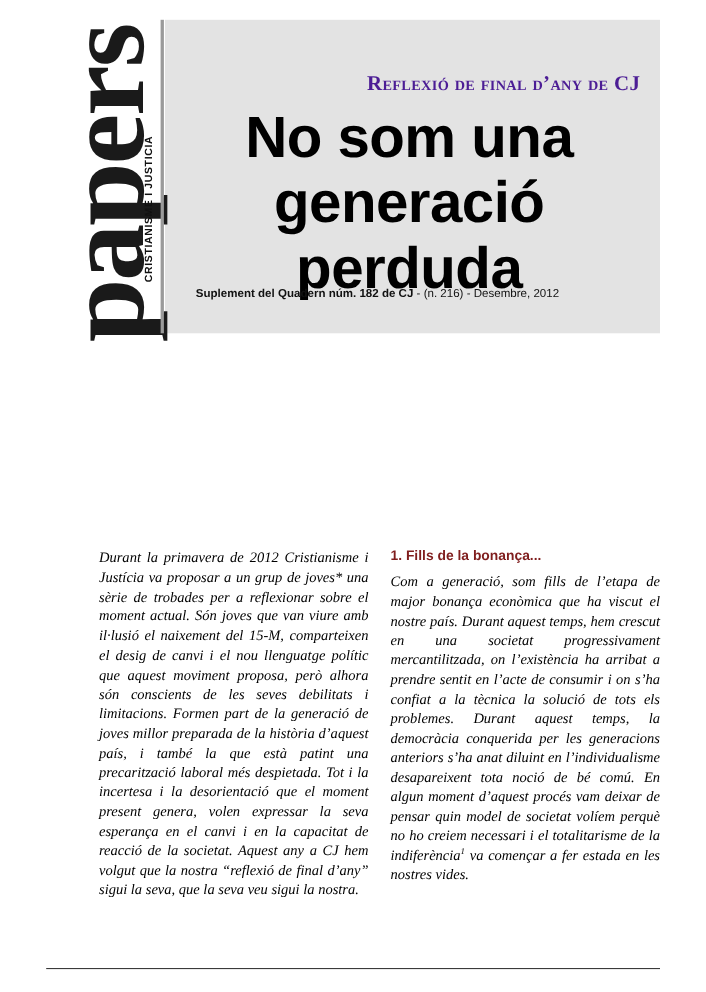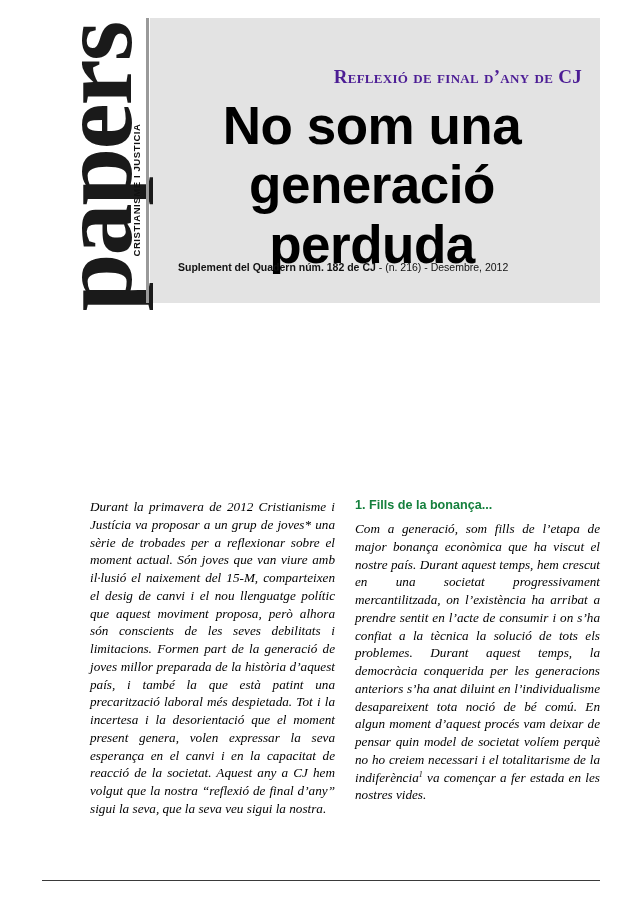--- a/index.html
+++ b/index.html
@@ -149,21 +149,21 @@
     line-height: 1.345;
     text-align: justify;
     text-justify: inter-word;
     hyphens: auto;
   }
   .sec-title {
     margin: 0 0 8px 0;
     font-family: "Liberation Sans", sans-serif;
     font-weight: bold;
     font-size: 12.6px;
-    color: #15803d;
+    color: #7f1d1d;
   }
   .col-right p {
     margin: 0;
     font-size: 13.2px;
     line-height: 1.345;
     text-align: justify;
     text-justify: inter-word;
     hyphens: auto;
     font-style: italic;
   }

